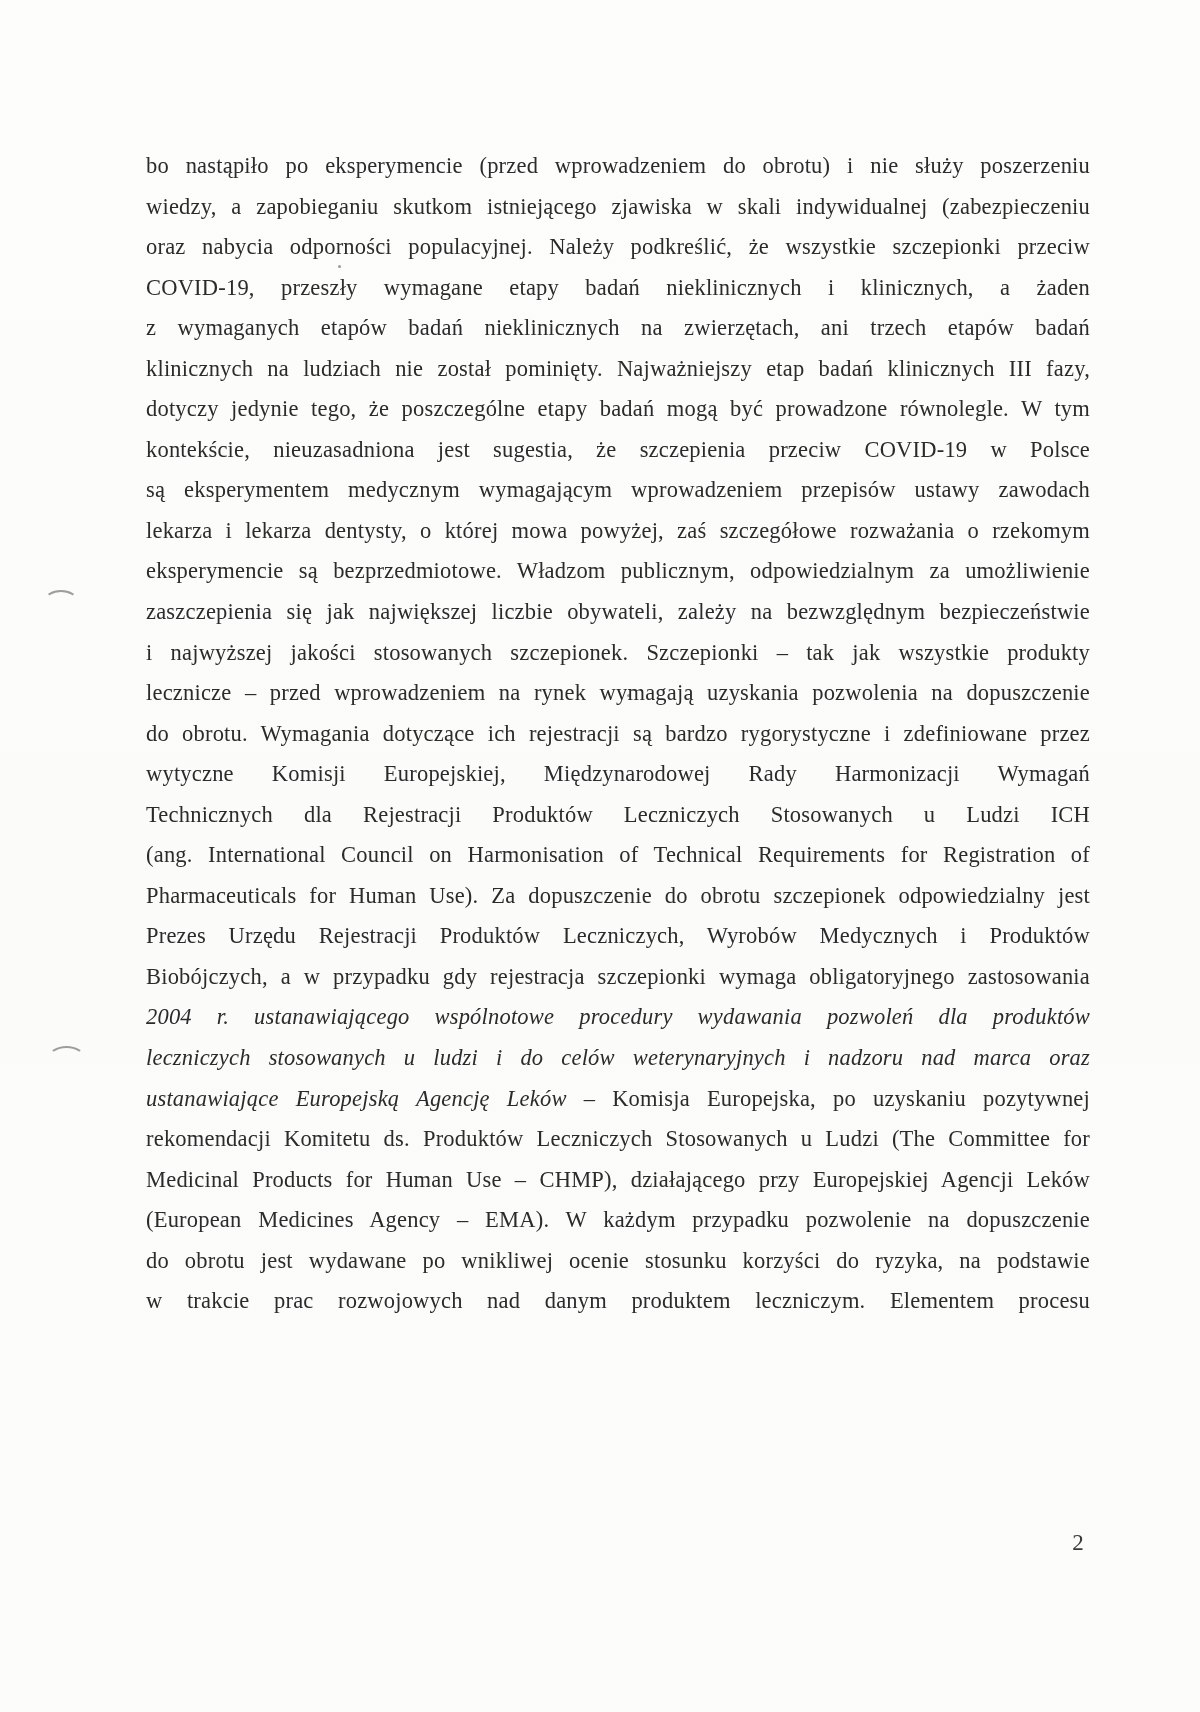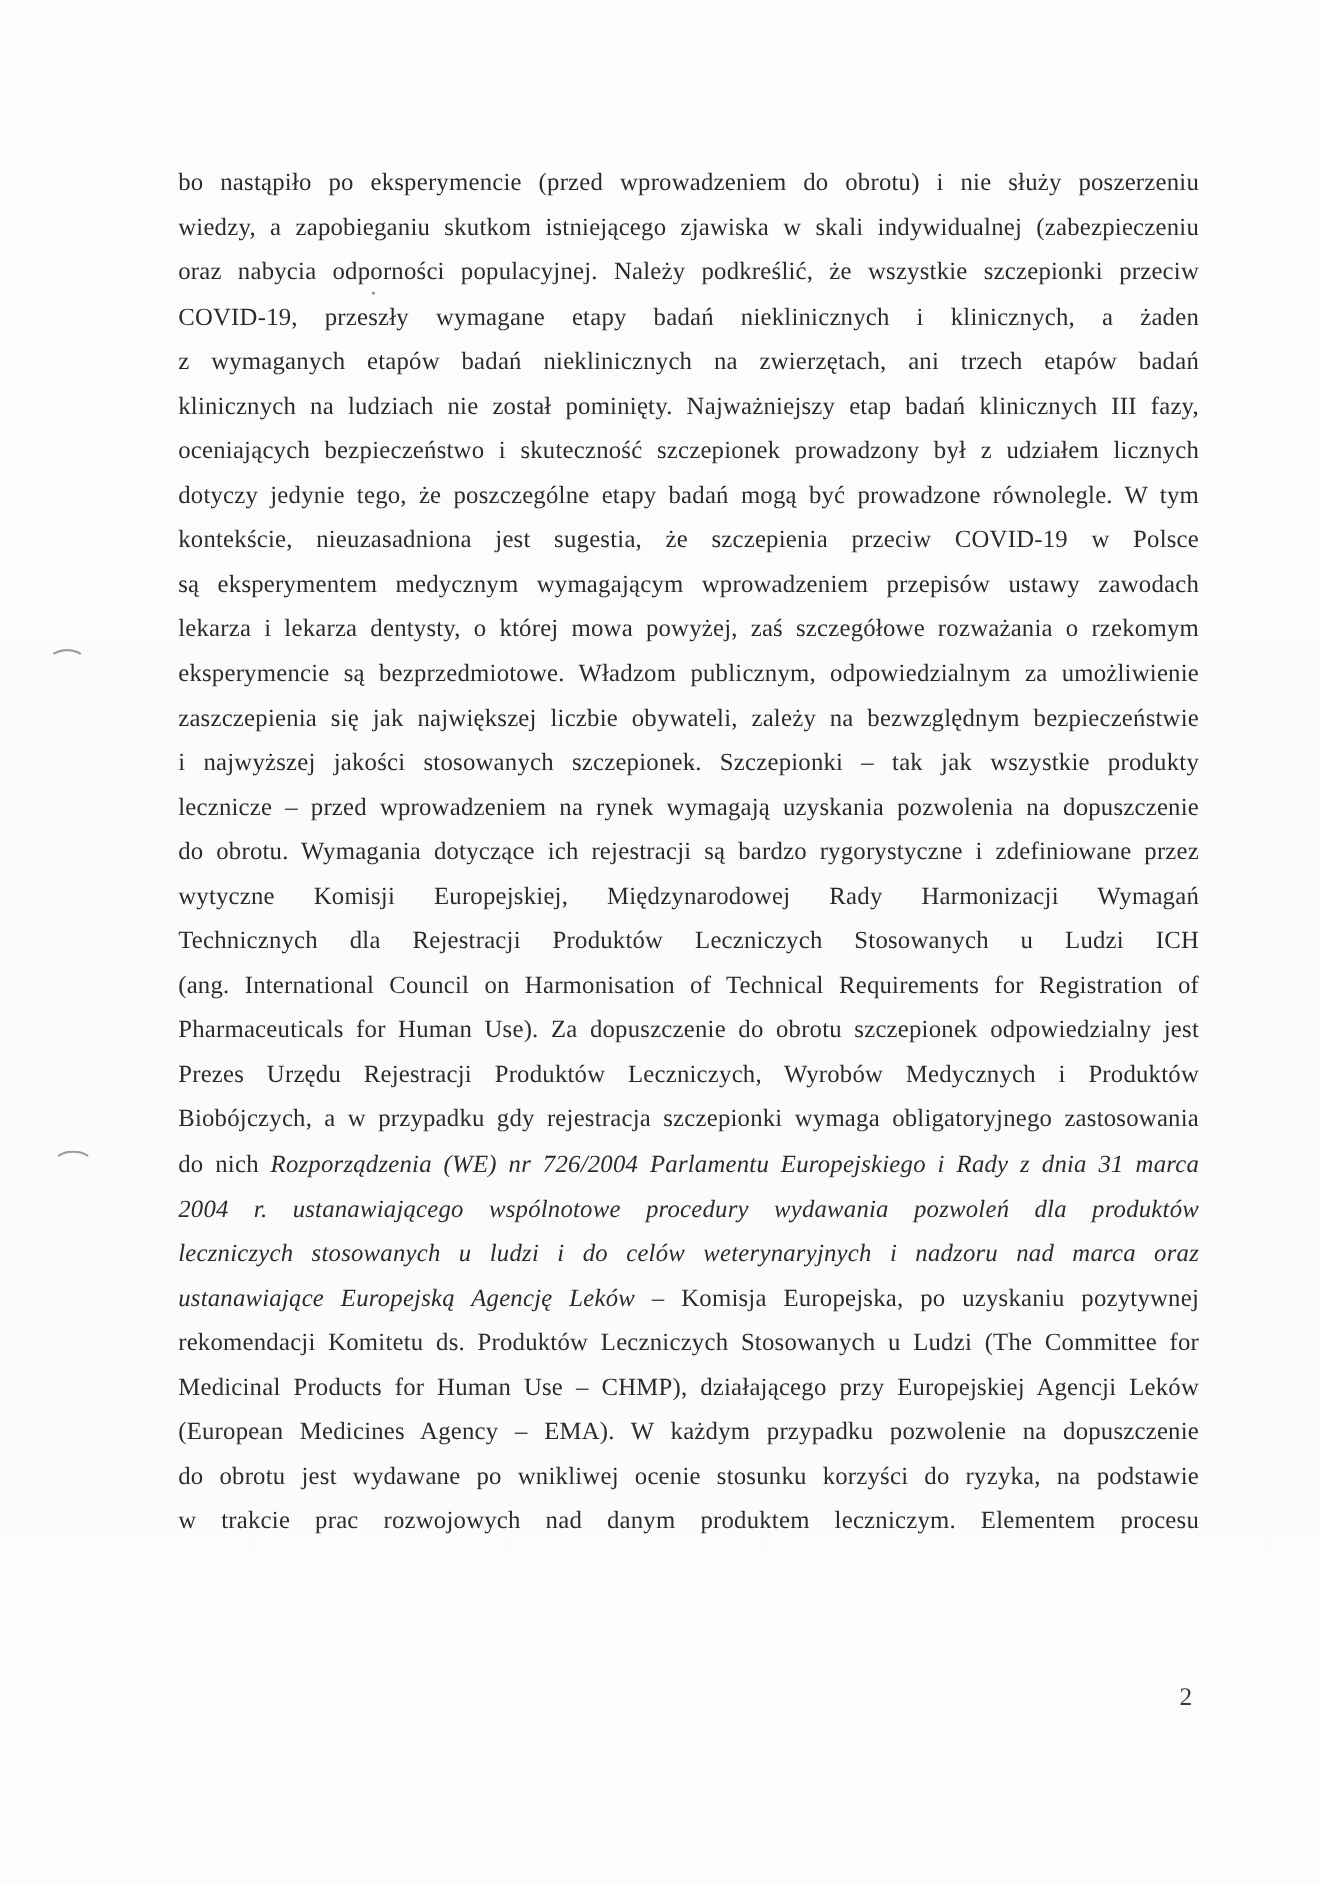--- a/index.html
+++ b/index.html
@@ -29,21 +29,20 @@
     letter-spacing: 0.2px;
   }
   .line {
     height: 40.55px;
     line-height: 40.55px;
     text-align: justify;
     text-align-last: justify;
     -moz-text-align-last: justify;
     overflow: hidden;
     white-space: normal;
-    margin-left: 16px;
   }
   .line em {
     font-style: italic;
   }
   .arc-mark {
     position: absolute;
     border: 2px solid transparent;
     border-top: 2.5px solid #8d8d8d;
     border-radius: 50%;
     opacity: 0.85;
@@ -80,37 +79,35 @@
   <span class="scan-speck s1"></span>
   <span class="scan-speck s2"></span>
 
   <div class="text-block">
       <div class="line"><span>bo nastąpiło po eksperymencie (przed wprowadzeniem do obrotu) i nie służy poszerzeniu</span></div>
       <div class="line"><span>wiedzy, a zapobieganiu skutkom istniejącego zjawiska w skali indywidualnej (zabezpieczeniu</span></div>
       <div class="line"><span>oraz nabycia odporności populacyjnej. Należy podkreślić, że wszystkie szczepionki przeciw</span></div>
       <div class="line"><span>COVID-19, przeszły wymagane etapy badań nieklinicznych i klinicznych, a żaden</span></div>
       <div class="line"><span>z wymaganych etapów badań nieklinicznych na zwierzętach, ani trzech etapów badań</span></div>
       <div class="line"><span>klinicznych na ludziach nie został pominięty. Najważniejszy etap badań klinicznych III fazy,</span></div>
-      <div class="line"><span>oceniających bezpieczeństwo i skuteczność szczepionek prowadzony był z udziałem licznych</span></div>
       <div class="line"><span>dotyczy jedynie tego, że poszczególne etapy badań mogą być prowadzone równolegle. W tym</span></div>
       <div class="line"><span>kontekście, nieuzasadniona jest sugestia, że szczepienia przeciw COVID-19 w Polsce</span></div>
       <div class="line"><span>są eksperymentem medycznym wymagającym wprowadzeniem przepisów ustawy zawodach</span></div>
       <div class="line"><span>lekarza i lekarza dentysty, o której mowa powyżej, zaś szczegółowe rozważania o rzekomym</span></div>
       <div class="line"><span>eksperymencie są bezprzedmiotowe. Władzom publicznym, odpowiedzialnym za umożliwienie</span></div>
       <div class="line"><span>zaszczepienia się jak największej liczbie obywateli, zależy na bezwzględnym bezpieczeństwie</span></div>
       <div class="line"><span>i najwyższej jakości stosowanych szczepionek. Szczepionki – tak jak wszystkie produkty</span></div>
       <div class="line"><span>lecznicze – przed wprowadzeniem na rynek wymagają uzyskania pozwolenia na dopuszczenie</span></div>
       <div class="line"><span>do obrotu. Wymagania dotyczące ich rejestracji są bardzo rygorystyczne i zdefiniowane przez</span></div>
       <div class="line"><span>wytyczne Komisji Europejskiej, Międzynarodowej Rady Harmonizacji Wymagań</span></div>
       <div class="line"><span>Technicznych dla Rejestracji Produktów Leczniczych Stosowanych u Ludzi ICH</span></div>
       <div class="line"><span>(ang. International Council on Harmonisation of Technical Requirements for Registration of</span></div>
       <div class="line"><span>Pharmaceuticals for Human Use). Za dopuszczenie do obrotu szczepionek odpowiedzialny jest</span></div>
       <div class="line"><span>Prezes Urzędu Rejestracji Produktów Leczniczych, Wyrobów Medycznych i Produktów</span></div>
       <div class="line"><span>Biobójczych, a w przypadku gdy rejestracja szczepionki wymaga obligatoryjnego zastosowania</span></div>
-      <div class="line"><span>do nich </span><em>Rozporządzenia (WE) nr 726/2004 Parlamentu Europejskiego i Rady z dnia 31 marca</em></div>
       <div class="line"><em>2004 r. ustanawiającego wspólnotowe procedury wydawania pozwoleń dla produktów</em></div>
       <div class="line"><em>leczniczych stosowanych u ludzi i do celów weterynaryjnych i nadzoru nad marca oraz</em></div>
       <div class="line"><em>ustanawiające Europejską Agencję Leków</em><span> – Komisja Europejska, po uzyskaniu pozytywnej</span></div>
       <div class="line"><span>rekomendacji Komitetu ds. Produktów Leczniczych Stosowanych u Ludzi (The Committee for</span></div>
       <div class="line"><span>Medicinal Products for Human Use – CHMP), działającego przy Europejskiej Agencji Leków</span></div>
       <div class="line"><span>(European Medicines Agency – EMA). W każdym przypadku pozwolenie na dopuszczenie</span></div>
       <div class="line"><span>do obrotu jest wydawane po wnikliwej ocenie stosunku korzyści do ryzyka, na podstawie</span></div>
       <div class="line"><span>w trakcie prac rozwojowych nad danym produktem leczniczym. Elementem procesu</span></div>
     </div>
 

